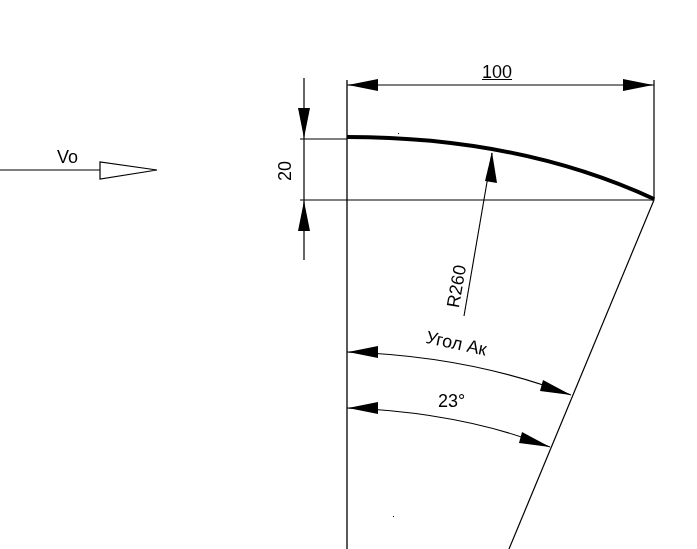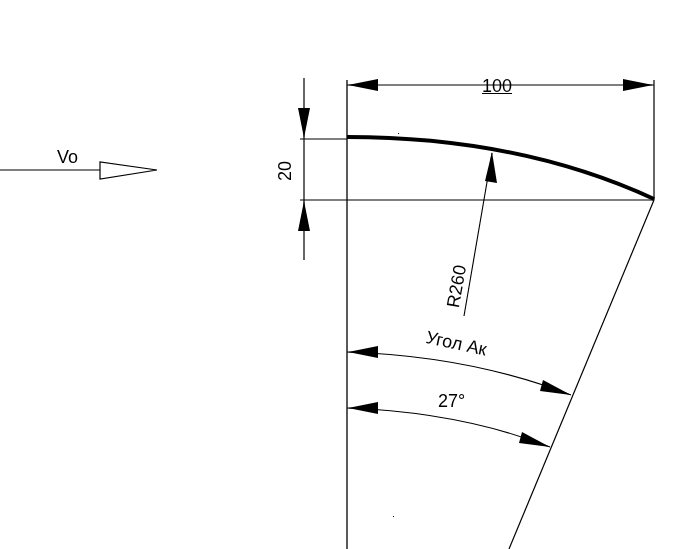--- a/index.html
+++ b/index.html
@@ -55,17 +55,17 @@
     <path d="M 347,408 Q 460,412 550,447" fill="none" stroke="#000" stroke-width="1.1"></path>
     <polygon points="348,408 378,402 378,414" fill="#000"></polygon>
     <polygon points="550,447 522,432 519,443" fill="#000"></polygon>
   </g>
 
   <rect x="398" y="133" width="1" height="1" fill="#000"></rect>
   <rect x="393" y="516" width="1" height="1" fill="#000"></rect>
 </svg>
 
 <div class="lbl" style="left:57px; top:148px;">Vo</div>
-<div class="lbl" style="left:482px; top:77px;text-decoration:underline;">100</div>
+<div class="lbl" style="left:482px; top:63px;text-decoration:underline;">100</div>
 <div class="lbl" style="left:276px; top:162px; transform:rotate(-90deg); transform-origin:left top; top:181px;">20</div>
 <div class="lbl" style="left:444px; top:306px; transform:rotate(-80deg); transform-origin:left top;">R260</div>
 <div class="lbl" style="left:428px; top:328px; transform:rotate(12deg); transform-origin:left top;">Угол Ак</div>
-<div class="lbl" style="left:438px; top:392px;">27°</div>
+<div class="lbl" style="left:438px; top:392px;">23°</div>
 
 </body></html>

